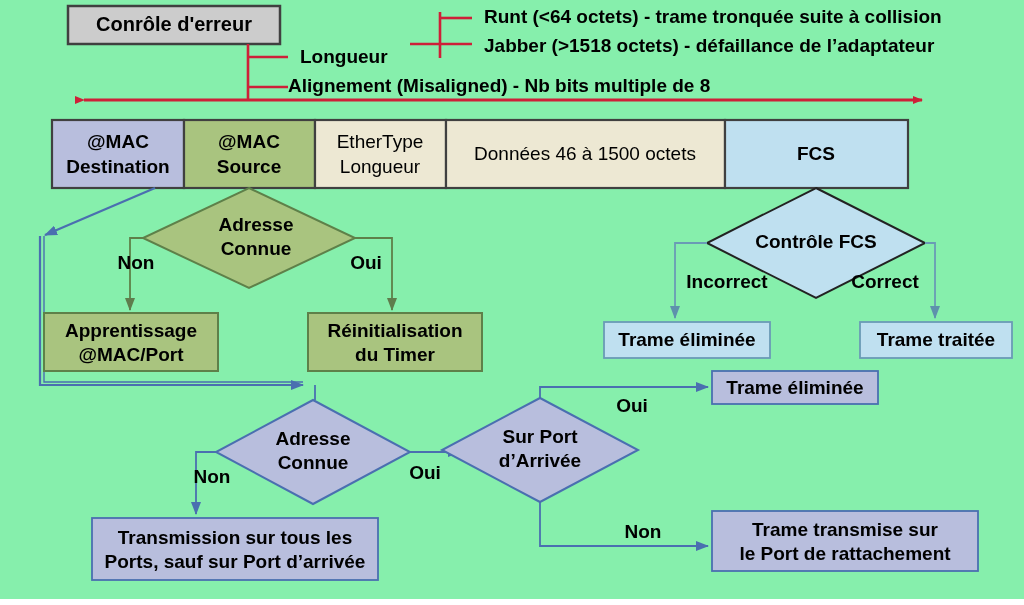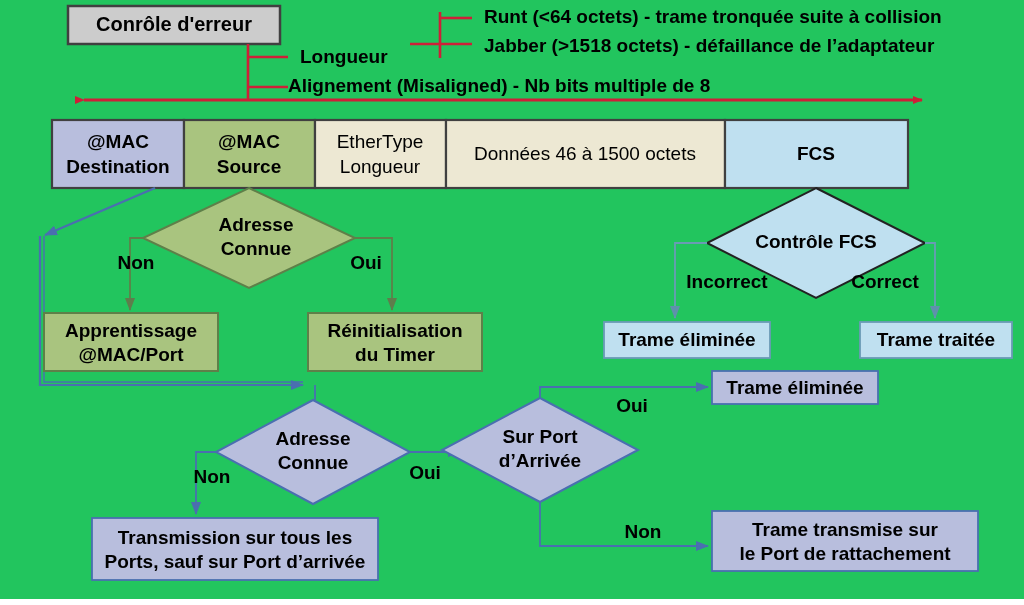--- a/index.html
+++ b/index.html
@@ -10,21 +10,21 @@
   body {
     width: 1024px;
     height: 605px;
     overflow: hidden;
     font-family: "Liberation Sans", sans-serif;
   }
   #stage {
     position: relative;
     width: 1024px;
     height: 599px;
-    background: #22c55e;
+    background: #86efac;
   }
   svg#diagram {
     position: absolute;
     left: 0; top: 0;
     width: 1024px;
     height: 605px;
     display: block;
   }
   .lbl {
     font-family: "Liberation Sans", sans-serif;

